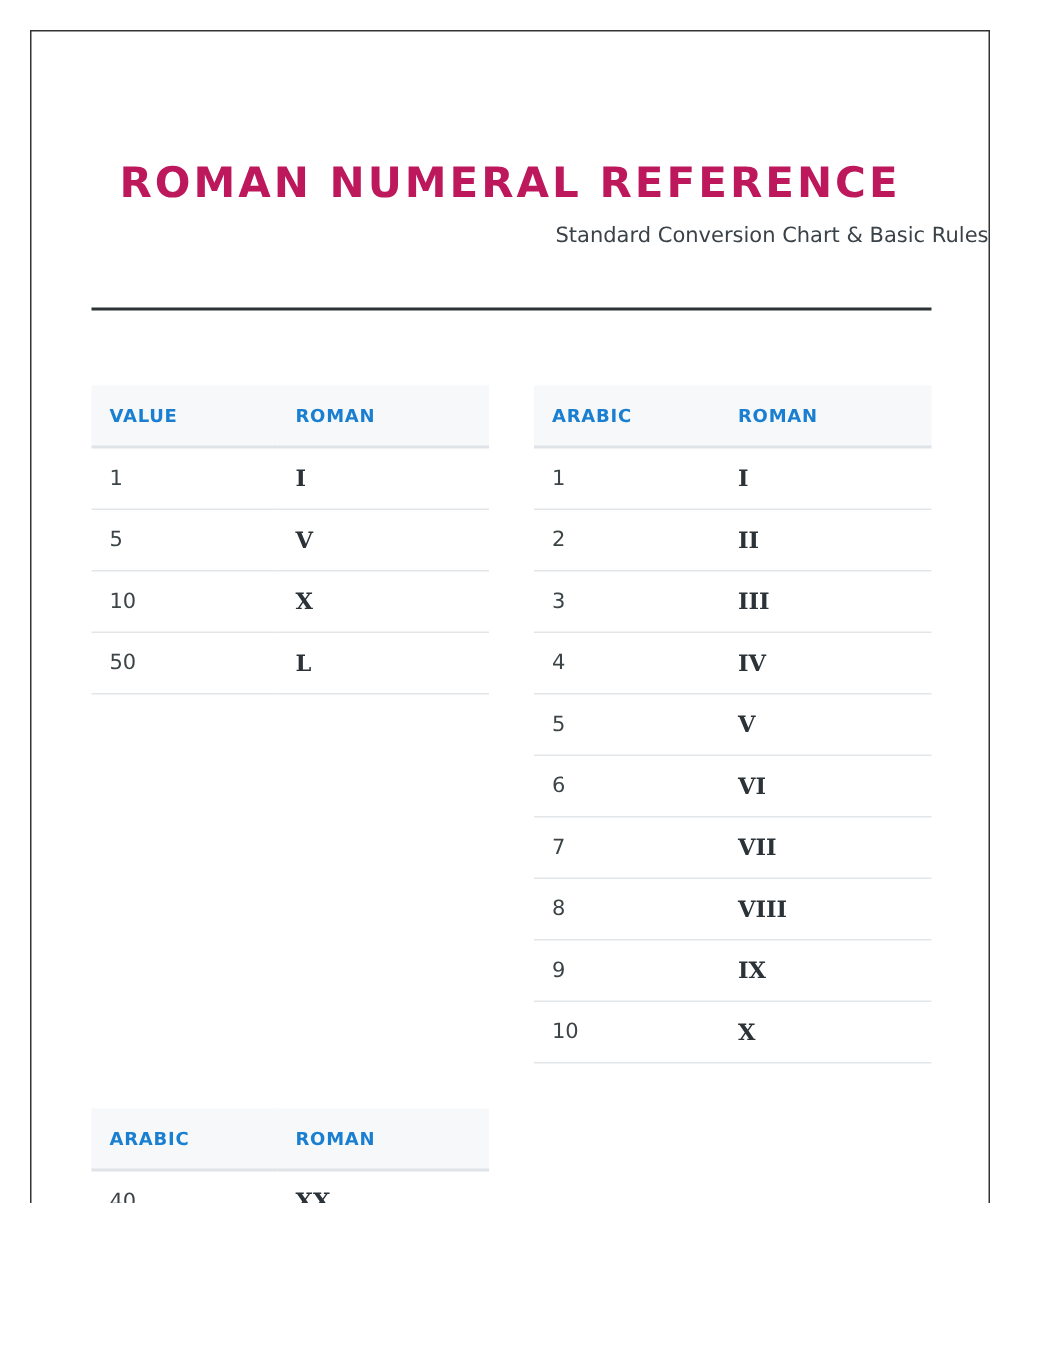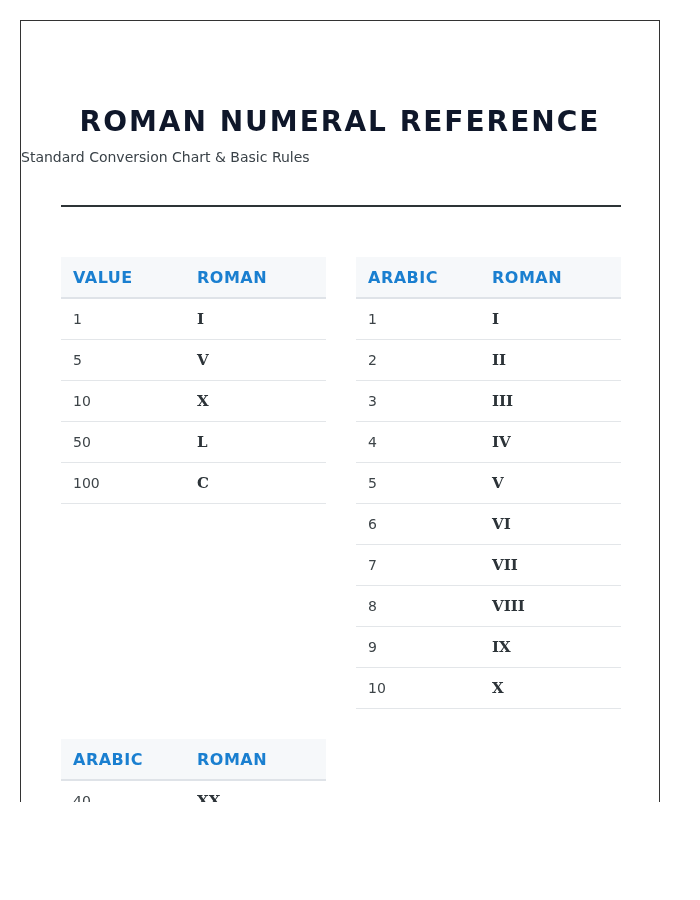--- a/index.html
+++ b/index.html
@@ -1,23 +1,23 @@
 <!DOCTYPE html>
 <html><head>
   <meta charset="utf-8">
   <style>
     html, body { margin: 0; padding: 0; background: #ffffff; }
     body { width: 700px; height: 900px; position: relative; overflow: hidden; font-family: "DejaVu Sans", sans-serif; color: #2c3338; }
     .viewport { position: absolute; left: 0; top: 0; width: 700px; height: 802px; overflow: hidden; }
     .card { position: absolute; left: 20px; top: 20px; width: 640px; height: 900px; border: 1px solid #333; background: #fff; box-sizing: border-box; }
-    .title { position: absolute; left: 0; right: 0; top: 84px; text-align: center; font-family: "DejaVu Sans", sans-serif; font-weight: bold; font-size: 28px; letter-spacing: 2px; color: #0f172a; margin: 0; }
-    .subtitle { position: absolute; left: 0; right: 0; top: 128px; text-align: left; font-family: "DejaVu Sans", sans-serif; font-size: 14px; color: #3a4248; margin: 0; }
+    .title { position: absolute; left: 0; right: 0; top: 84px; text-align: center; font-family: "DejaVu Sans", sans-serif; font-weight: bold; font-size: 28px; letter-spacing: 2px; color: #be185d; margin: 0; }
+    .subtitle { position: absolute; left: 0; right: 0; top: 128px; text-align: right; font-family: "DejaVu Sans", sans-serif; font-size: 14px; color: #3a4248; margin: 0; }
     .rule { position: absolute; left: 40px; width: 560px; top: 184px; height: 2px; background: #2d3436; }
     table { position: absolute; border-collapse: collapse; width: 265px; }
-    th { background: #f6f8fa; color: #1a7fd0; font-size: 16px; font-weight: bold; letter-spacing: 0.5px; text-align: left; height: 40px; padding: 0 12px; border-bottom: 2px solid #dfe3e8; }
+    th { background: #f6f8fa; color: #1a7fd0; font-size: 12px; font-weight: bold; letter-spacing: 0.5px; text-align: left; height: 40px; padding: 0 12px; border-bottom: 2px solid #dfe3e8; }
     td { height: 40px; padding: 0 12px; font-size: 14px; color: #3d4448; border-bottom: 1px solid #e3e6e9; font-family: "DejaVu Sans", sans-serif; }
     td.roman { font-family: "DejaVu Serif", serif; font-weight: bold; font-size: 15px; color: #2c3338; }
     #t1 { left: 40px; top: 236px; }
     #t2 { left: 335px; top: 236px; }
     #t3 { left: 40px; top: 718px; }
     .c1 { width: 100px; }
   </style>
 </head>
 <body>
 
@@ -43,24 +43,20 @@
             <td>5</td>
             <td class="roman">V</td>
           </tr>
         <tr>
             <td>10</td>
             <td class="roman">X</td>
           </tr>
         <tr>
             <td>50</td>
             <td class="roman">L</td>
-          </tr>
-        <tr>
-            <td>100</td>
-            <td class="roman">C</td>
           </tr>
       </tbody>
     </table>
 
     <table id="t2">
       <thead>
           <tr>
         <th class="c1">ARABIC</th>
         <th>ROMAN</th>
       </tr>

